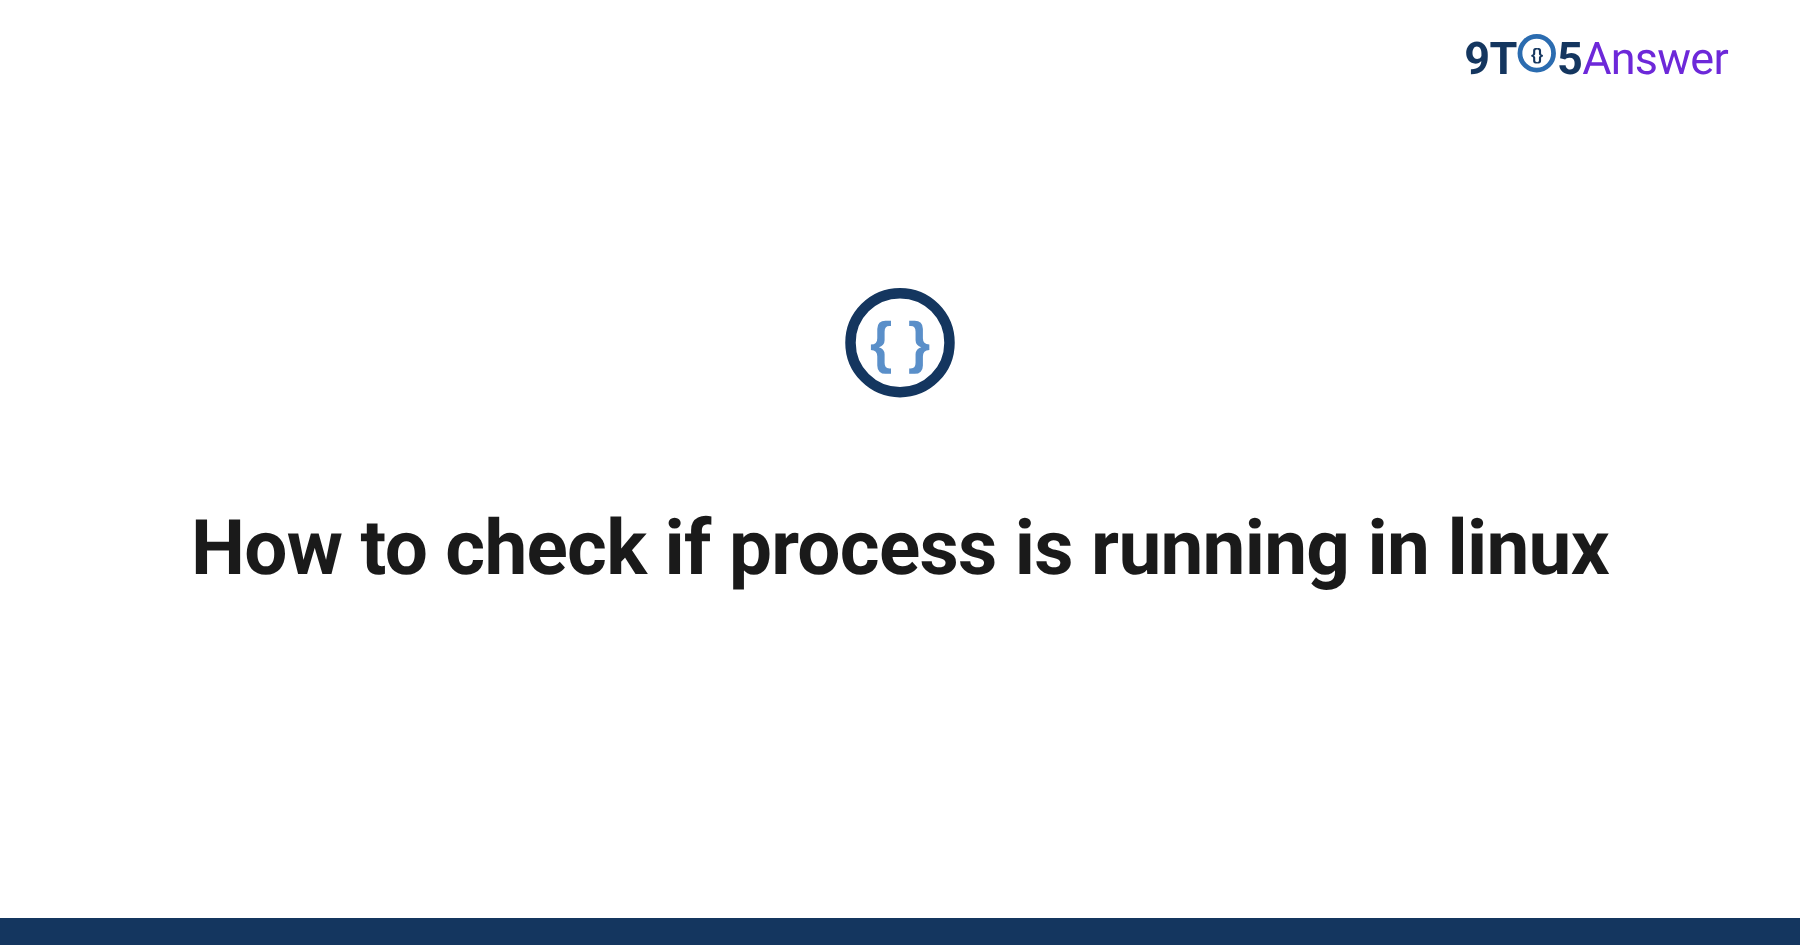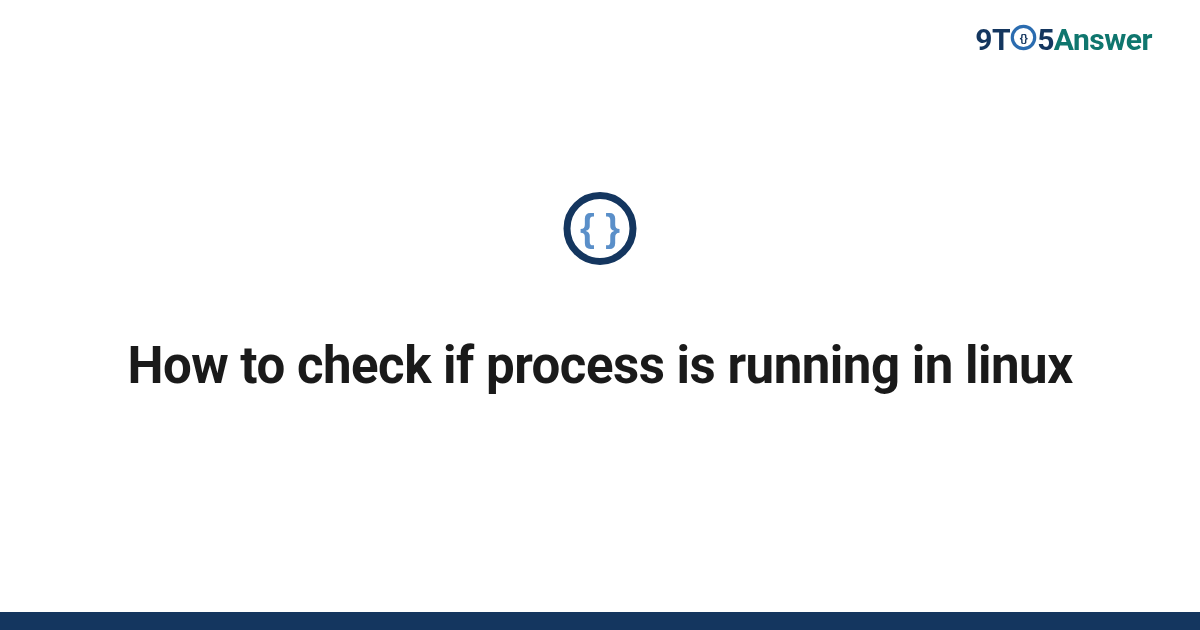--- a/index.html
+++ b/index.html
@@ -31,22 +31,22 @@
       display: inline-block;
       vertical-align: middle;
       position: relative;
       top: -2px;
     }
     .logo .five {
       color: #14365f;
       font-weight: 700;
     }
     .logo .answer {
-      color: #0f766e;
-      font-weight: 700;
+      color: #6d28d9;
+      font-weight: 400;
       text-align: right;
     }
     .center-area {
       position: absolute;
       top: 50%;
       left: 50%;
       transform: translate(-50%, -56%);
       width: 100%;
       text-align: center;
     }

